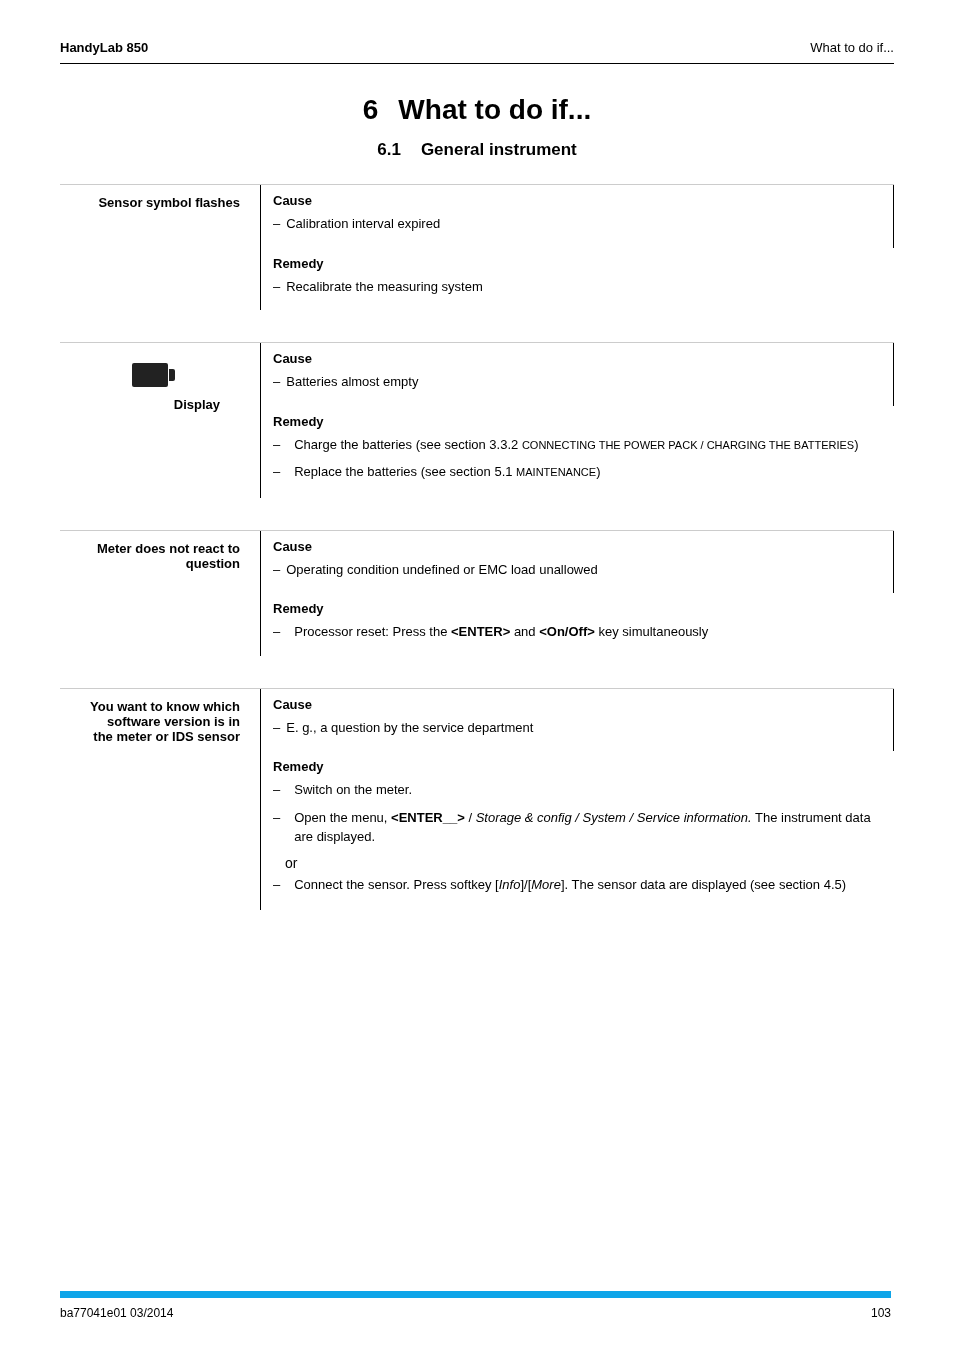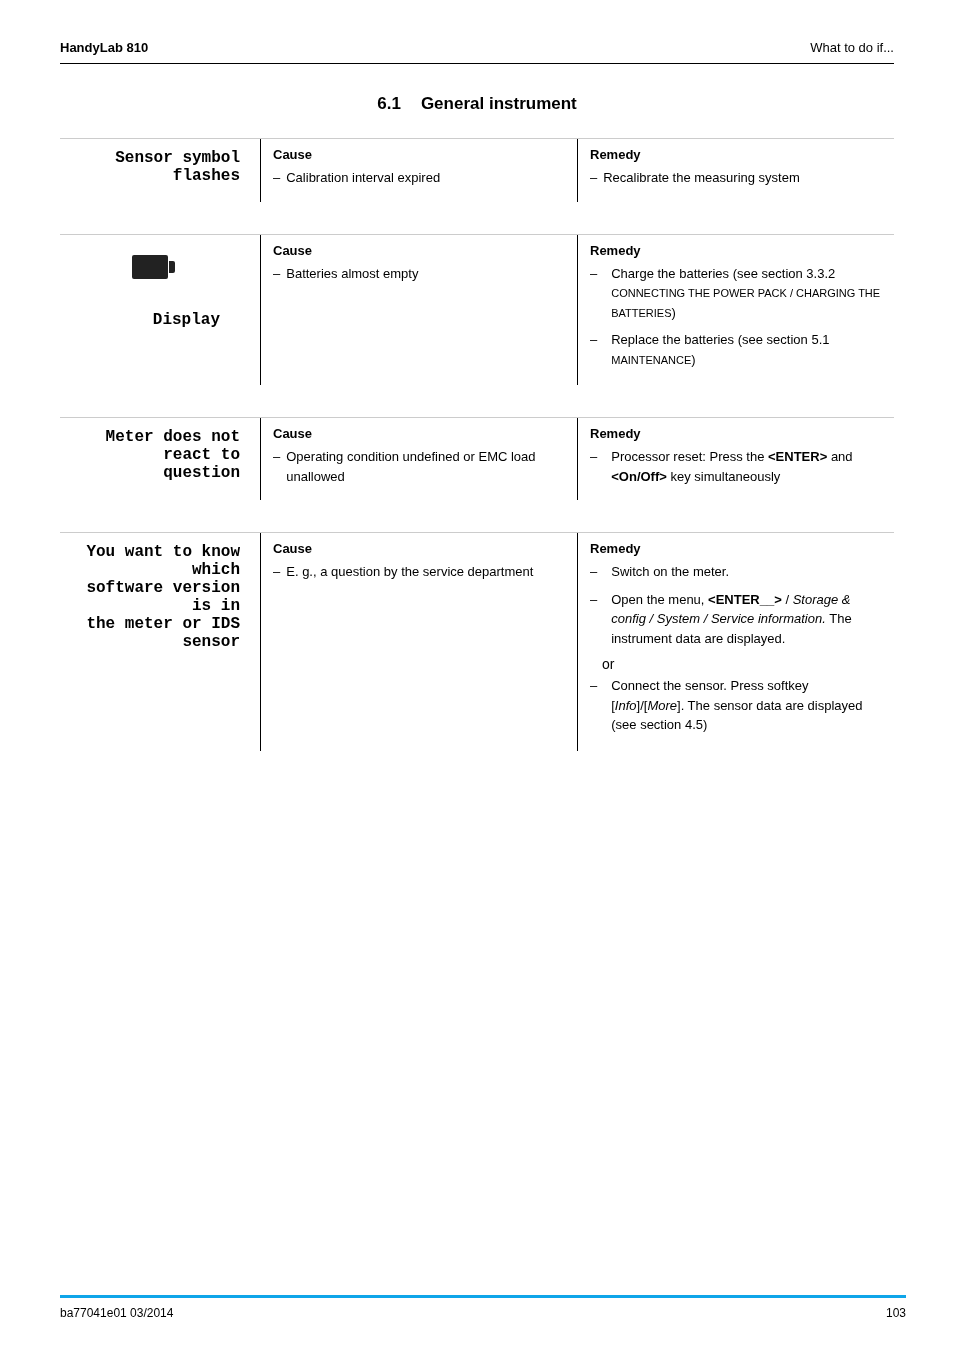--- a/index.html
+++ b/index.html
@@ -56,31 +56,31 @@
     .info-section {
       display: flex;
       margin-bottom: 32px;
       border-top: 1px solid #ccc;
     }
     .left-col {
       width: 200px;
       min-width: 200px;
       padding: 10px 12px 10px 0;
       font-weight: bold;
-      font-size: 16px;
+      font-size: 13px;
       text-align: right;
       padding-right: 20px;
-      font-family: Liberation Mono, monospace;
     }
     .right-area {
       flex: 1;
       border-left: 1px solid #000;
     }
     .cause-remedy-row {
       display: flex;
+      flex-direction: column;
     }
     .cause-col {
       flex: 1;
       border-right: 1px solid #000;
       padding: 8px 12px;
     }
     .remedy-col {
       flex: 1;
       padding: 8px 12px;
     }
@@ -139,34 +139,34 @@
 
     
     em {
       font-style: italic;
     }
 
     .footer {
       position: absolute;
       bottom: 30px;
       left: 60px;
-      right: 48px;
-      border-top: 3px solid #0ea5e9;
+      right: 63px;
+      border-top: 7px solid #0ea5e9;
       display: flex;
       justify-content: space-between;
       padding-top: 8px;
       font-size: 12px;
     }
 
     .display-label {
       font-weight: bold;
       display: block;
       text-align: right;
       padding-right: 20px;
-      margin-top: 22px;
+      margin-top: 0;
     }
 
     .or-text {
       font-size: 14px;
       margin: 4px 0 4px 12px;
     }
 
     .small-caps {
       font-variant: small-caps;
       text-transform: uppercase;
@@ -176,24 +176,27 @@
     .bold-text {
       font-weight: bold;
     }
   </style>
 </head>
 <body>
 
 <div class="page">
 
   <div class="header">
-    <span class="header-left">HandyLab 810</span>
+    <span class="header-left">HandyLab 850</span>
     <span class="header-right">What to do if...</span>
   </div>
 
+  <div class="chapter-title">
+    <span class="chapter-number">6</span><span>What to do if...</span>
+  </div>
 
   <div class="section-title">
     <span class="section-number">6.1</span><span>General instrument</span>
   </div>
 
   <div class="info-section">
     <div class="left-col">
       <span>Sensor symbol flashes</span>
     </div>
     <div class="right-area">

